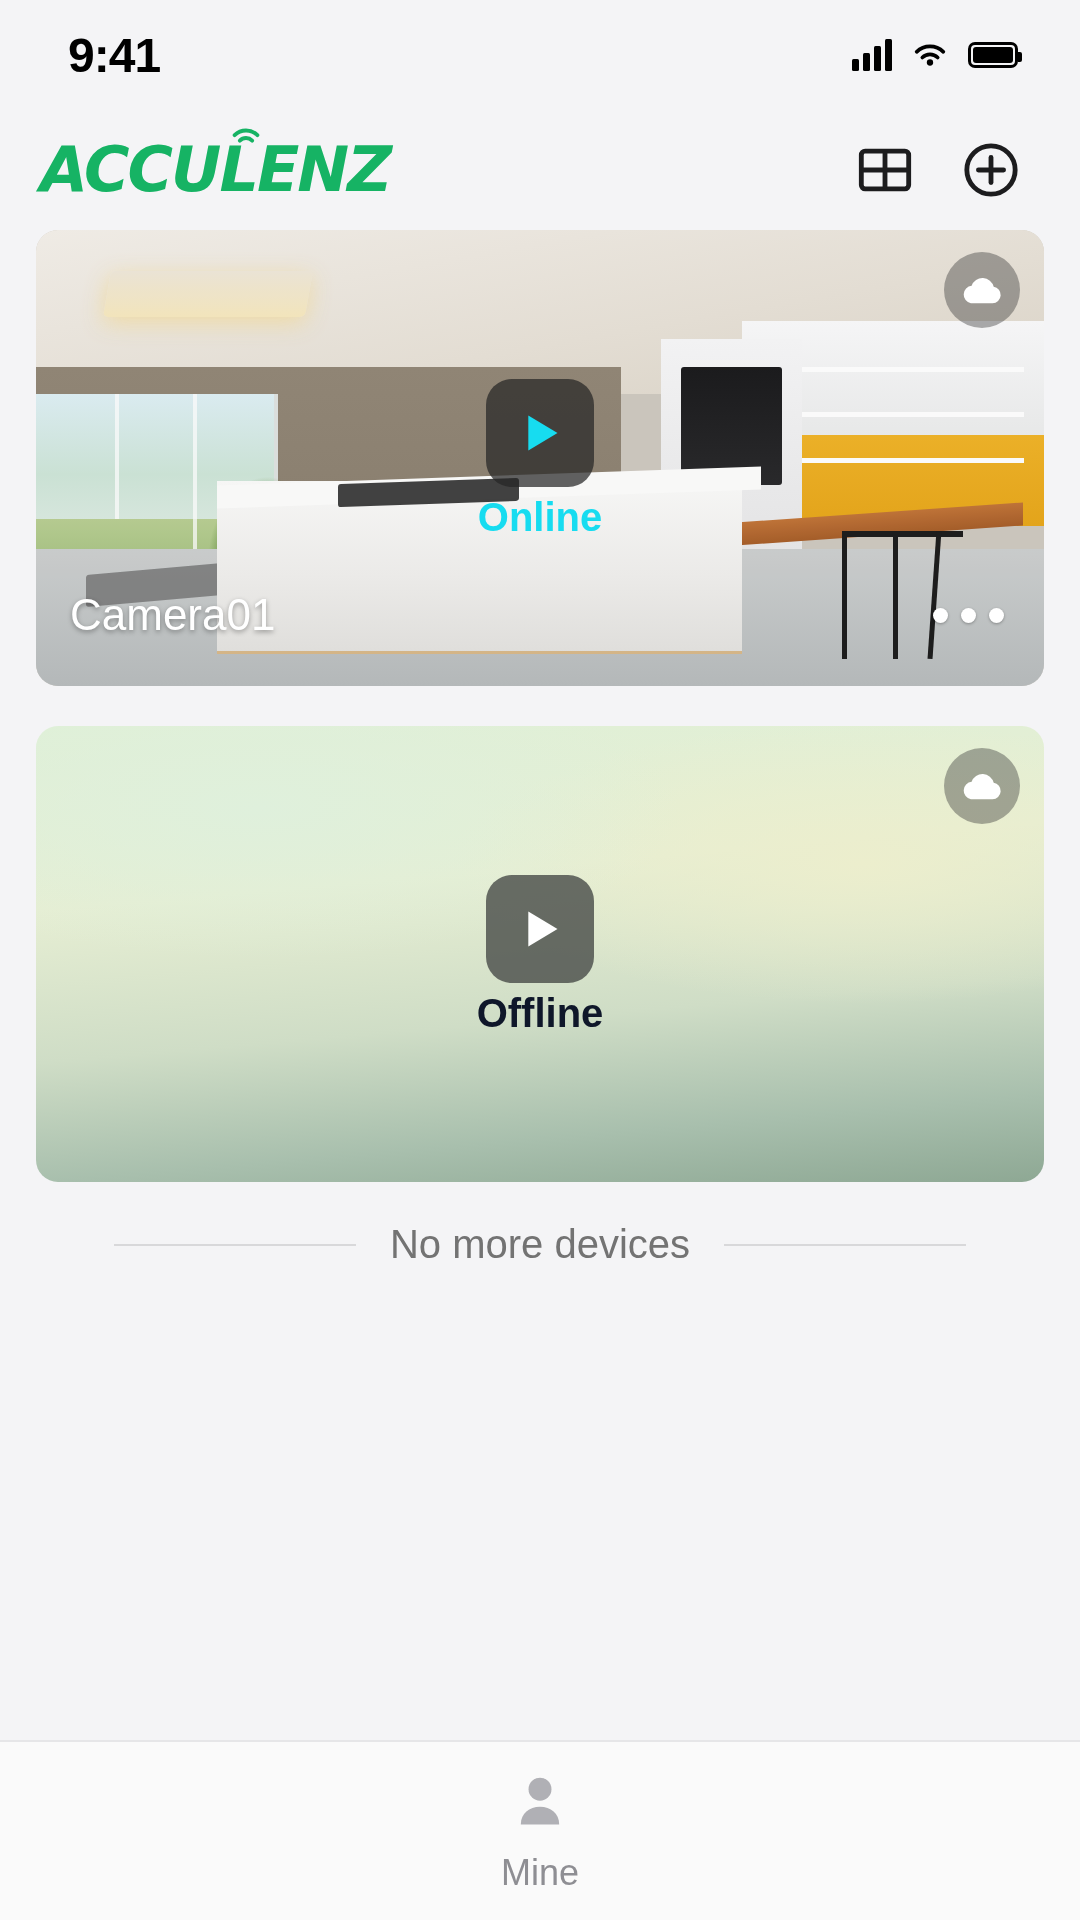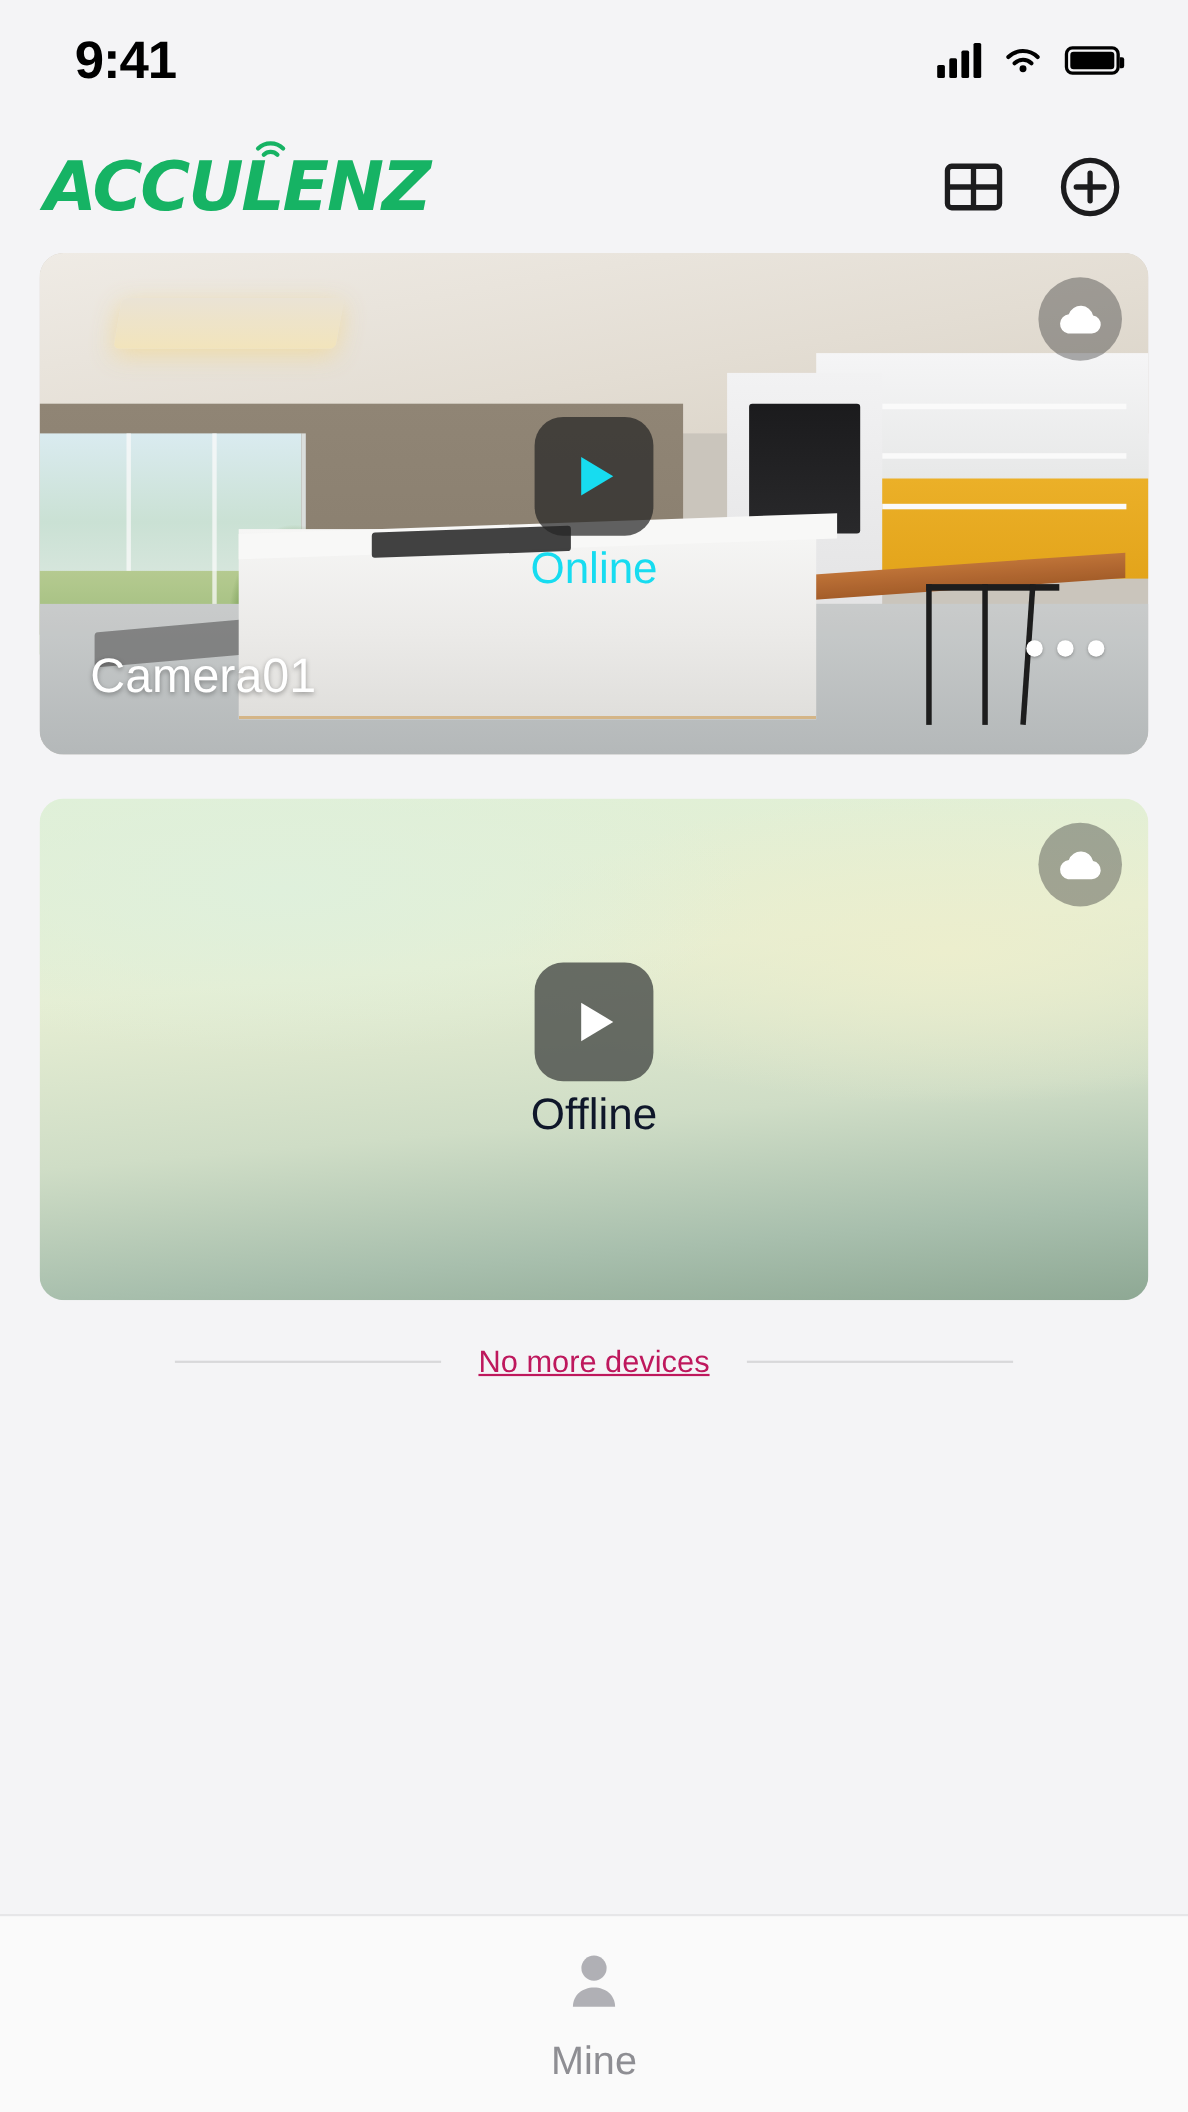--- a/index.html
+++ b/index.html
@@ -211,49 +211,49 @@
     transform:translateY(-50%);
     display:flex; flex-direction:column; align-items:center; gap:10px;
   }
   .play-btn{
     width:108px; height:108px; border-radius:26px;
     display:flex; align-items:center; justify-content:center;
   }
   .play-btn.dark{ background:rgba(38,38,38,.72); }
   .play-btn.grey{ background:rgba(74,78,74,.82); }
   .status-label{
-    font-size:40px; font-weight:400; line-height:1;
+    font-size:40px; font-weight:700; line-height:1;
   }
   .status-label.online{ color:#17dcf0; }
   .status-label.offline{ color:#0f172a; }
 
   .card-footer{
-    position:absolute; left:12px; right:0; bottom:0;
+    position:absolute; left:0; right:0; bottom:0;
     height:120px;
-    display:flex; justify-content:space-between;
+    display:flex; align-items:center; justify-content:space-between;
     padding:0 34px 22px 34px;
   }
   .card-name-wrap{ display:flex; align-items:center; gap:22px; }
   .card-name{
     font-size:44px; color:#fff; font-weight:400;
     text-shadow:0 2px 5px rgba(0,0,0,.35);
   }
   .dots{ display:flex; gap:13px; padding:16px 6px; }
   .dots span{
     width:15px; height:15px; border-radius:50%; background:#fff;
     box-shadow:0 1px 3px rgba(0,0,0,.3);
   }
 
   
   .nomore{
     display:flex; align-items:center; justify-content:center;
     gap:34px; margin-top:18px; padding:0 50px;
   }
   .nomore .line{ flex:0 0 242px; height:2px; background:#d8d8da; }
-  .nomore .txt{ font-size:28px; color:#be185d; white-space:nowrap;text-decoration:underline; }
+  .nomore .txt{ font-size:40px; color:#737373; white-space:nowrap; }
 
   
   .tabbar{
     position:absolute; left:0; bottom:0; width:1080px; height:180px;
     background:#fafafa;
     border-top:2px solid #e6e6e8;
     display:flex; align-items:flex-start; padding-top:24px;
   }
   .tab{
     flex:1; display:flex; flex-direction:column; align-items:center; gap:14px;

